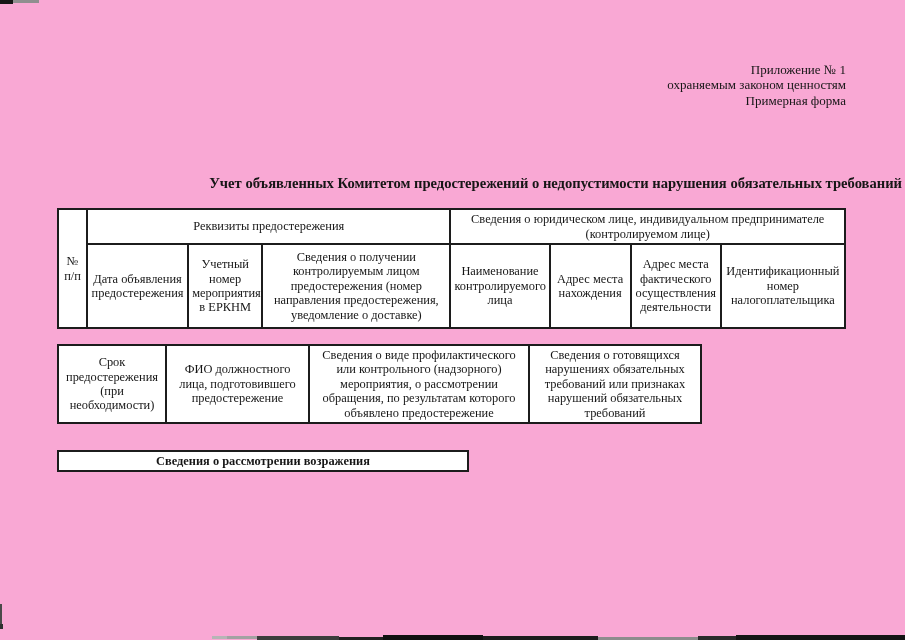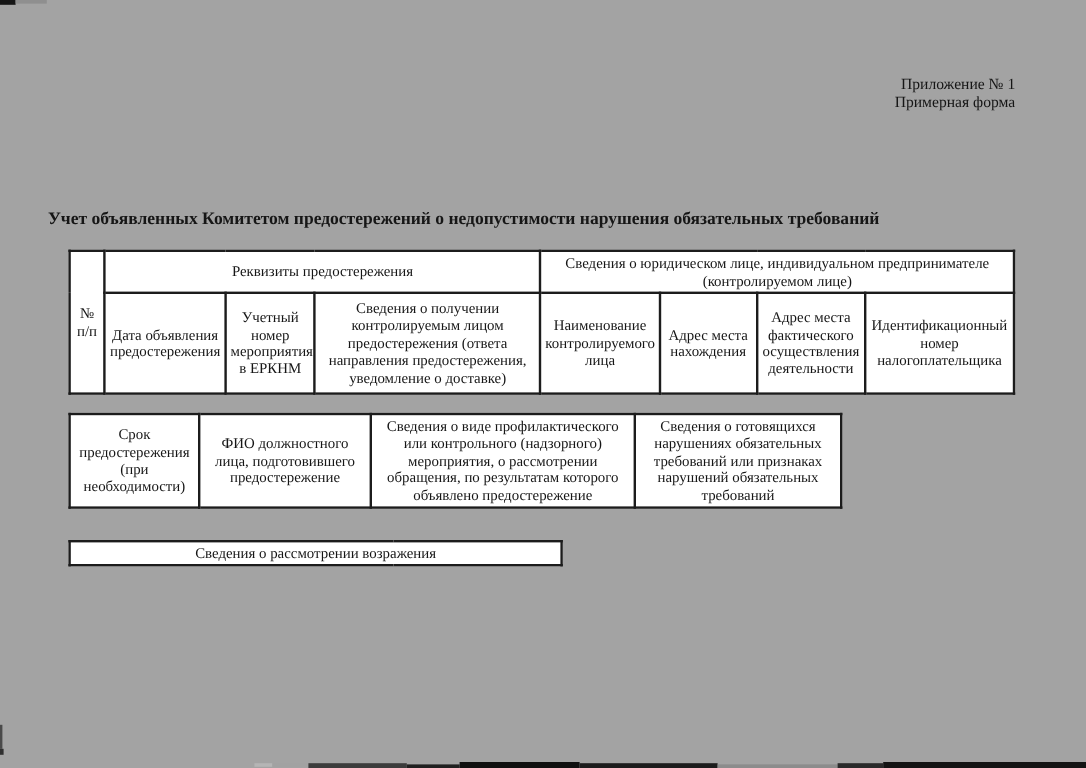--- a/index.html
+++ b/index.html
@@ -4,21 +4,21 @@
 <style>
   html, body {
     margin: 0;
     padding: 0;
     background: #e8e8e8;
   }
   .page {
     position: relative;
     width: 905px;
     height: 640px;
-    background: #a3a3a3;
+    background: #f9a8d4;
     overflow: hidden;
     font-family: "Liberation Serif", "DejaVu Serif", serif;
     color: #161616;
   }
   .header-block {
     position: absolute;
     top: 62px;
     right: 59px;
     text-align: right;
     font-size: 13px;
@@ -26,21 +26,21 @@
     white-space: nowrap;
   }
   .form-note {
   }
   .doc-title {
     position: absolute;
     top: 175px;
     left: 40px;
     width: 862px;
     margin: 0;
-    text-align: left;
+    text-align: right;
     font-size: 14.6px;
     font-weight: bold;
     line-height: 1.15;
   }
   table.sheet {
     position: absolute;
     left: 57px;
     border-collapse: collapse;
     table-layout: fixed;
     background: #ffffff;
@@ -50,30 +50,31 @@
     text-align: center;
     vertical-align: middle;
     font-size: 12.4px;
     line-height: 1.16;
     padding: 2px 3px;
     box-sizing: border-box;
     overflow: hidden;
   }
   #registry-table { top: 208px; width: 789px; }
   #details-table  { top: 344px; width: 643px; }
-  #objection-table{ top: 450px; width: 411px; }
+  #objection-table{ top: 450px; width: 411px; font-weight: bold; }
   .art { position: absolute; }
 </style>
 </head>
 <body>
 
 <div class="page">
 
   <div class="header-block">
     <div>Приложение № 1</div>
+    <div>охраняемым законом ценностям</div>
     <div class="form-note">Примерная форма</div>
   </div>
 
   <h1 class="doc-title">Учет объявленных Комитетом предостережений о недопустимости нарушения обязательных требований</h1>
 
   <table class="sheet" id="registry-table">
     <colgroup>
       <col style="width:29px">
         <col style="width:101px">
         <col style="width:74px">
@@ -85,21 +86,21 @@
     </colgroup>
     <tbody>
       <tr style="height:35px">
         <td rowspan="2">№ п/п</td>
         <td colspan="3">Реквизиты предостережения</td>
         <td colspan="4">Сведения о юридическом лице, индивидуальном предпринимателе (контролируемом лице)</td>
       </tr>
       <tr style="height:84px">
         <td>Дата объявления предостережения</td>
         <td>Учетный номер мероприятия в ЕРКНМ</td>
-        <td>Сведения о получении контролируемым лицом предостережения (ответа направления предостережения, уведомление о доставке)</td>
+        <td>Сведения о получении контролируемым лицом предостережения (номер направления предостережения, уведомление о доставке)</td>
         <td>Наименование контролируемого лица</td>
         <td>Адрес места нахождения</td>
         <td>Адрес места фактического осуществления деятельности</td>
         <td>Идентификационный номер налогоплательщика</td>
       </tr>
     </tbody>
   </table>
 
   <table class="sheet" id="details-table">
     <colgroup>

